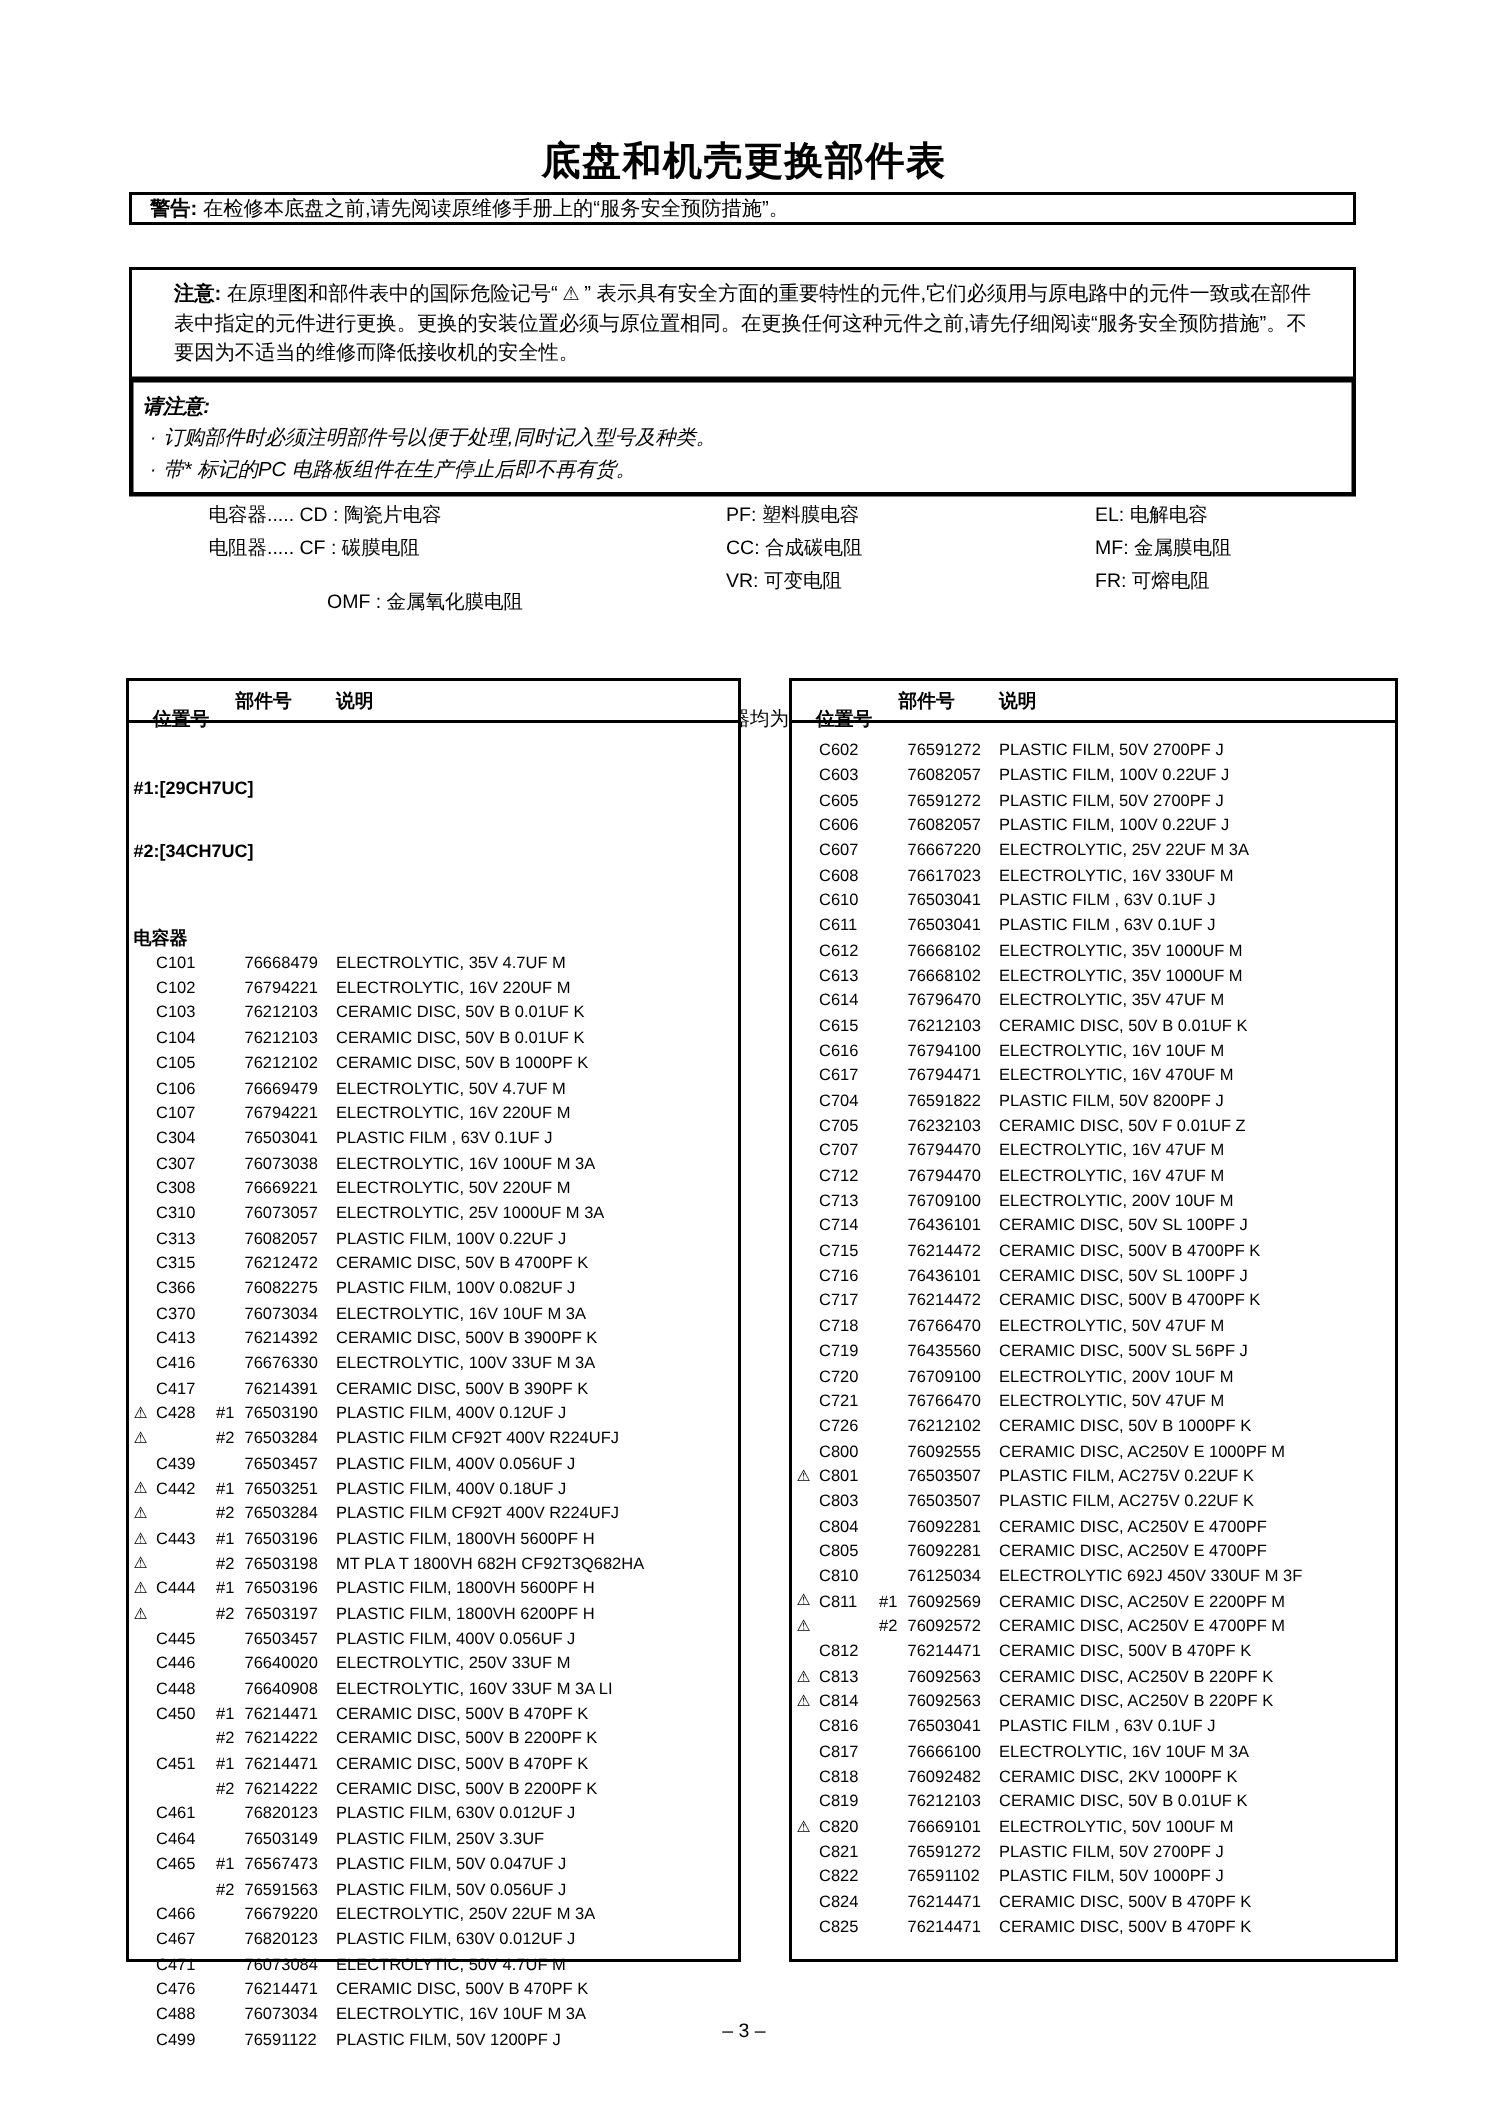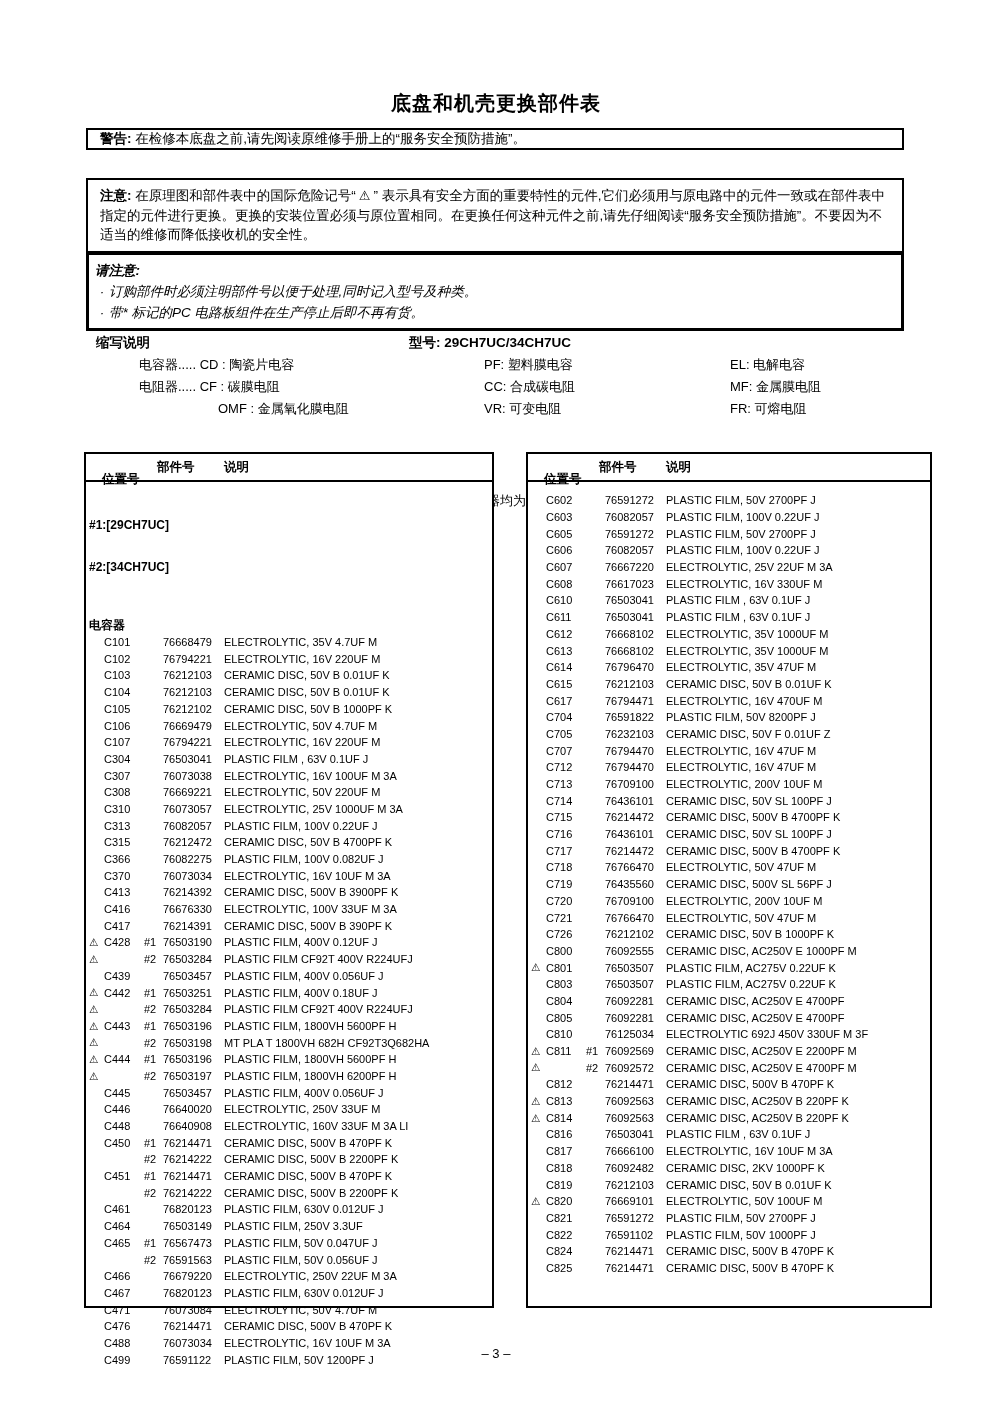--- a/index.html
+++ b/index.html
@@ -3,41 +3,41 @@
 <meta charset="utf-8">
 <style>
   html,body{margin:0;padding:0;}
   body{
     width:992px;height:1404px;background:#ffffff;color:#000;
     font-family:"Liberation Sans",sans-serif;position:relative;overflow:hidden;
   }
   
   .doc-title{
     position:absolute;top:90px;left:0;width:100%;text-align:center;
-    font-size:20px;font-weight:bold;letter-spacing:1px;
+    font-size:26px;font-weight:bold;letter-spacing:1px;
   }
   
   .box{
     position:absolute;left:86px;width:818px;box-sizing:border-box;
     border:2px solid #000;background:#fff;font-size:13.5px;
   }
   #warning-box{top:128px;padding:0 12px;line-height:18px;}
-  #caution-box{top:178px;padding:6px 12px;line-height:19.5px;}
+  #caution-box{top:178px;padding:6px 28px;line-height:19.5px;}
   #notice-box{top:252px;border-width:3px;padding:5px 6px;line-height:21px;font-style:italic;}
   .box-label{font-weight:bold;font-style:normal;}
   #notice-box .box-label{font-style:italic;}
   .notice-item .bullet{display:inline-block;width:14px;text-align:center;}
   .inline-warn{font-size:13px;padding:0 3px;}
   
   #abbrev{position:absolute;top:334px;left:84px;width:824px;font-size:13px;}
   .ab-line{position:relative;height:22px;}
   .ab-heading{position:absolute;left:12px;font-weight:bold;font-size:13.5px;}
   .ab-model{position:absolute;left:325px;font-weight:bold;font-size:13.5px;}
   .a1{position:absolute;left:55px;}
-  .a1.indent{left:134px;}
+  .a1.indent{left:134px;margin-top:14px;}
   .a2{position:absolute;left:400px;}
   .a3{position:absolute;left:646px;}
   .ab-note{position:absolute;left:42px;top:70px;font-size:13px;}
   
   .ptable{
     position:absolute;top:452px;height:856px;box-sizing:border-box;
     border:2px solid #000;background:#fff;
   }
   #left-table{left:84px;width:410px;}
   #right-table{left:526px;width:406px;}
@@ -75,24 +75,20 @@
 </div>
 
 <div class="box" id="notice-box">
   <div class="box-label">请注意:</div>
   <div class="notice-item"><span class="bullet">·</span><span>订购部件时必须注明部件号以便于处理,同时记入型号及种类。</span></div>
   <div class="notice-item"><span class="bullet">·</span><span>带* 标记的PC 电路板组件在生产停止后即不再有货。</span></div>
 </div>
 
 <div id="abbrev">
   <div class="ab-line">
-    <span class="ab-heading">缩写说明</span>
-    <span class="ab-model">型号: 29CH7UC/34CH7UC</span>
-  </div>
-  <div class="ab-line">
     <span class="a1">电容器..... CD : 陶瓷片电容</span>
     <span class="a2">PF: 塑料膜电容</span>
     <span class="a3">EL: 电解电容</span>
   </div>
   <div class="ab-line">
     <span class="a1">电阻器..... CF : 碳膜电阻</span>
     <span class="a2">CC: 合成碳电阻</span>
     <span class="a3">MF: 金属膜电阻</span>
   </div>
   <div class="ab-line">
@@ -513,20 +509,27 @@
       </div>
       <div class="prow">
         <span class="c-warn"></span>
         <span class="c-loc">C615</span>
         <span class="c-var"></span>
         <span class="c-part">76212103</span>
         <span class="c-desc">CERAMIC DISC, 50V B 0.01UF K</span>
       </div>
       <div class="prow">
         <span class="c-warn"></span>
+        <span class="c-loc">C616</span>
+        <span class="c-var"></span>
+        <span class="c-part">76794100</span>
+        <span class="c-desc">ELECTROLYTIC, 16V 10UF M</span>
+      </div>
+      <div class="prow">
+        <span class="c-warn"></span>
         <span class="c-loc">C617</span>
         <span class="c-var"></span>
         <span class="c-part">76794471</span>
         <span class="c-desc">ELECTROLYTIC, 16V 470UF M</span>
       </div>
       <div class="prow">
         <span class="c-warn"></span>
         <span class="c-loc">C704</span>
         <span class="c-var"></span>
         <span class="c-part">76591822</span>

